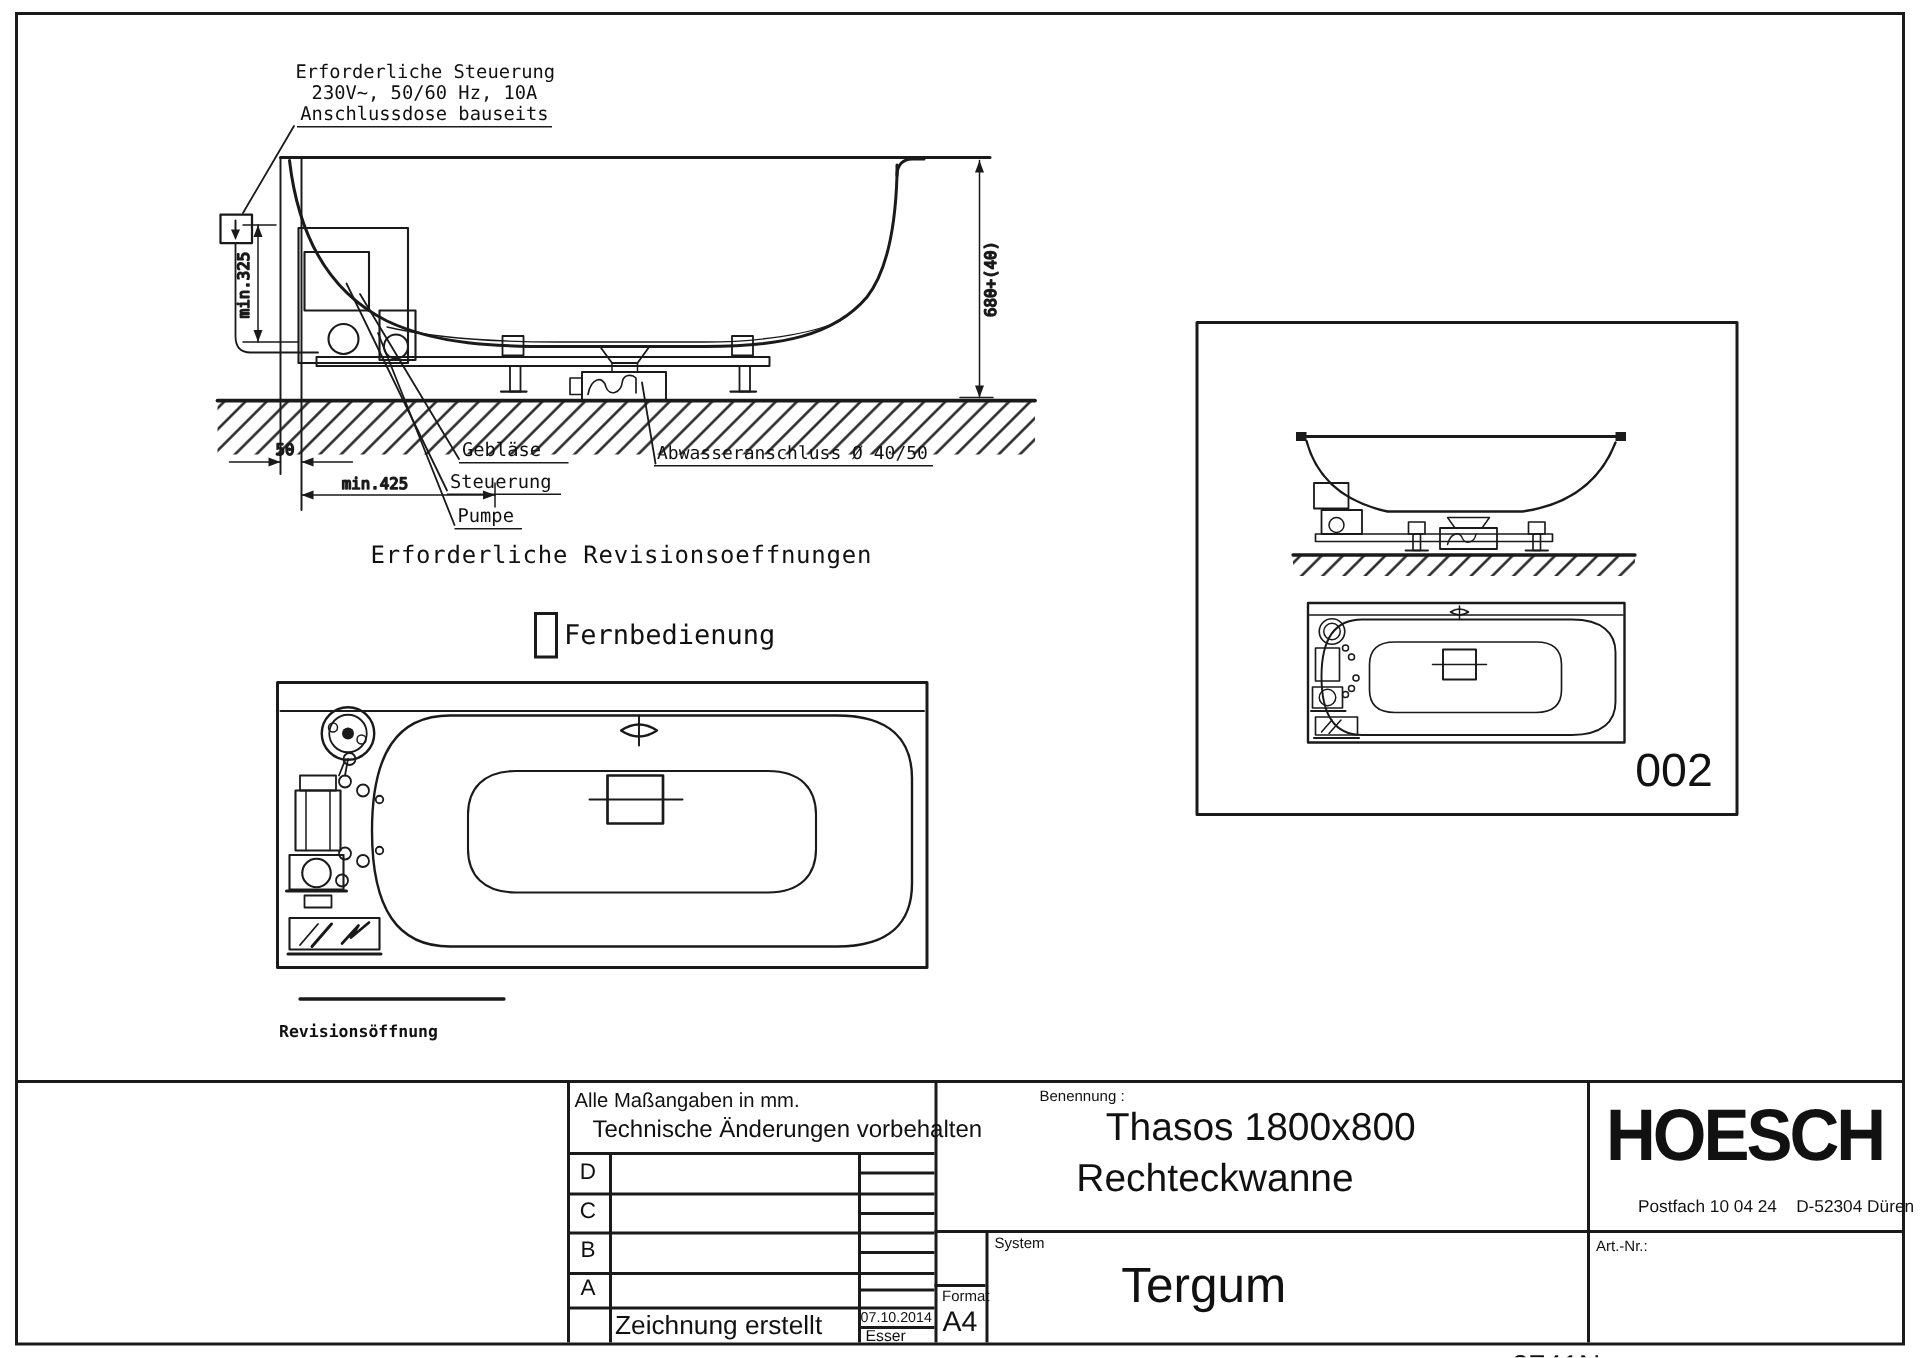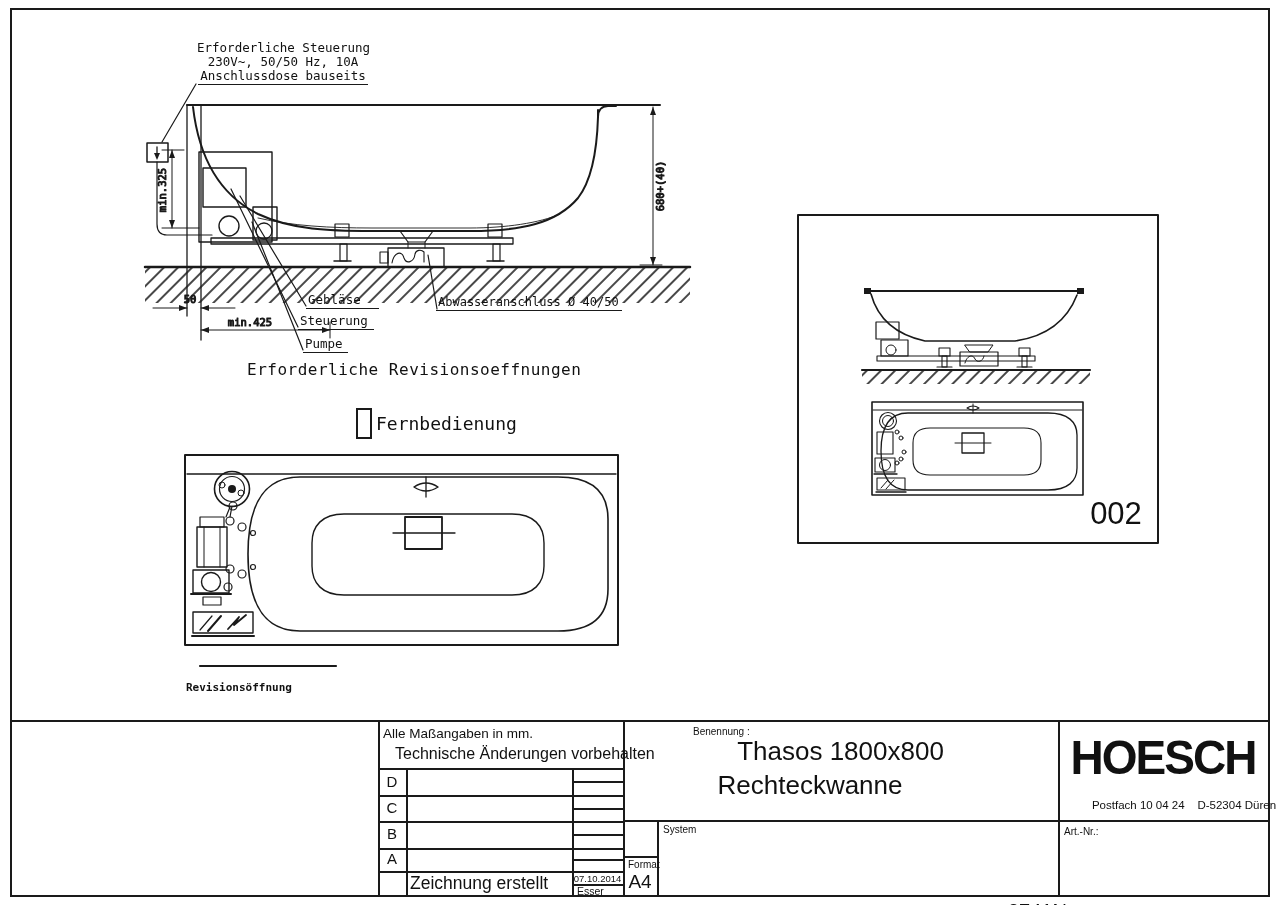--- a/index.html
+++ b/index.html
@@ -204,21 +204,21 @@
           <circle cx="901" cy="459" r="2"></circle>
           <circle cx="904" cy="452" r="2"></circle>
       </g>
       <rect x="877" y="478" width="28" height="12" stroke-width="1.1"></rect>
       <path d="M881,488 L888,480 M886,489 L894,480" stroke-width="1"></path>
       <path d="M876,492 L906,492" stroke-width="1.4"></path>
     </g>
   </svg>
 
   <div class="abs cad ctr" style="left:197px;top:40px;width:172px;font-size:12.5px;">Erforderliche Steuerung</div>
-  <div class="abs cad ctr" style="left:197px;top:54px;width:172px;font-size:12.5px;">230V~, 50/50 Hz, 10A</div>
+  <div class="abs cad ctr" style="left:197px;top:54px;width:172px;font-size:12.5px;">230V~, 50/60 Hz, 10A</div>
   <div class="abs cad ctr u" style="left:198px;top:68px;width:170px;font-size:12.5px;padding-bottom:1px;">Anschlussdose bauseits</div>
 
   <div class="abs cad u" style="left:306px;top:292px;font-size:12.5px;padding:0 18px 1px 2px;">Gebläse</div>
   <div class="abs cad u" style="left:298px;top:313px;font-size:12.5px;padding:0 6px 1px 2px;">Steuerung</div>
   <div class="abs cad u" style="left:303px;top:336px;font-size:12.5px;padding:0 5px 1px 2px;">Pumpe</div>
   <div class="abs cad u" style="left:436px;top:295px;font-size:12px;padding:0 3px 1px 2px;">Abwasseranschluss Ø 40/50</div>
 
   <div class="abs cad" style="left:247px;top:360px;font-size:16px;letter-spacing:0.5px;">Erforderliche Revisionsoeffnungen</div>
 
   <div class="abs remote-box" style="left:356px;top:408px;width:12px;height:27px;"></div>
@@ -265,19 +265,20 @@
   <div class="abs tb" style="left:577px;top:885px;font-size:10.5px;">Esser</div>
 
   <div class="abs tb" style="left:657px;top:726px;font-size:10px;padding-left:36px;">Benennung :</div>
   <div class="abs tb ctr" style="left:623px;top:736px;width:435px;font-size:26px;">Thasos 1800x800</div>
   <div class="abs tb ctr" style="left:623px;top:770px;width:374px;font-size:26px;">Rechteckwanne</div>
 
   <div class="abs tb ctr logo" style="left:1058px;top:728px;width:210px;">HOESCH</div>
   <div class="abs tb ctr" style="left:1058px;top:799px;width:252px;font-size:11.5px;white-space:pre;">Postfach 10 04 24    D-52304 Düren</div>
 
   <div class="abs tb" style="left:663px;top:824px;font-size:10px;">System</div>
+  <div class="abs tb ctr" style="left:657px;top:838px;width:401px;font-size:33px;padding-right:110px;box-sizing:border-box;">Tergum</div>
 
   <div class="abs tb" style="left:628px;top:859px;font-size:10px;">Format</div>
   <div class="abs tb ctr" style="left:623px;top:871px;width:34px;font-size:19px;">A4</div>
 
   <div class="abs tb" style="left:1064px;top:826px;font-size:10px;">Art.-Nr.:</div>
   <div class="abs tb" style="left:1008px;top:860px;font-size:20px;margin-top:40px;">3741N</div>
 </div>
 
 </body></html>

